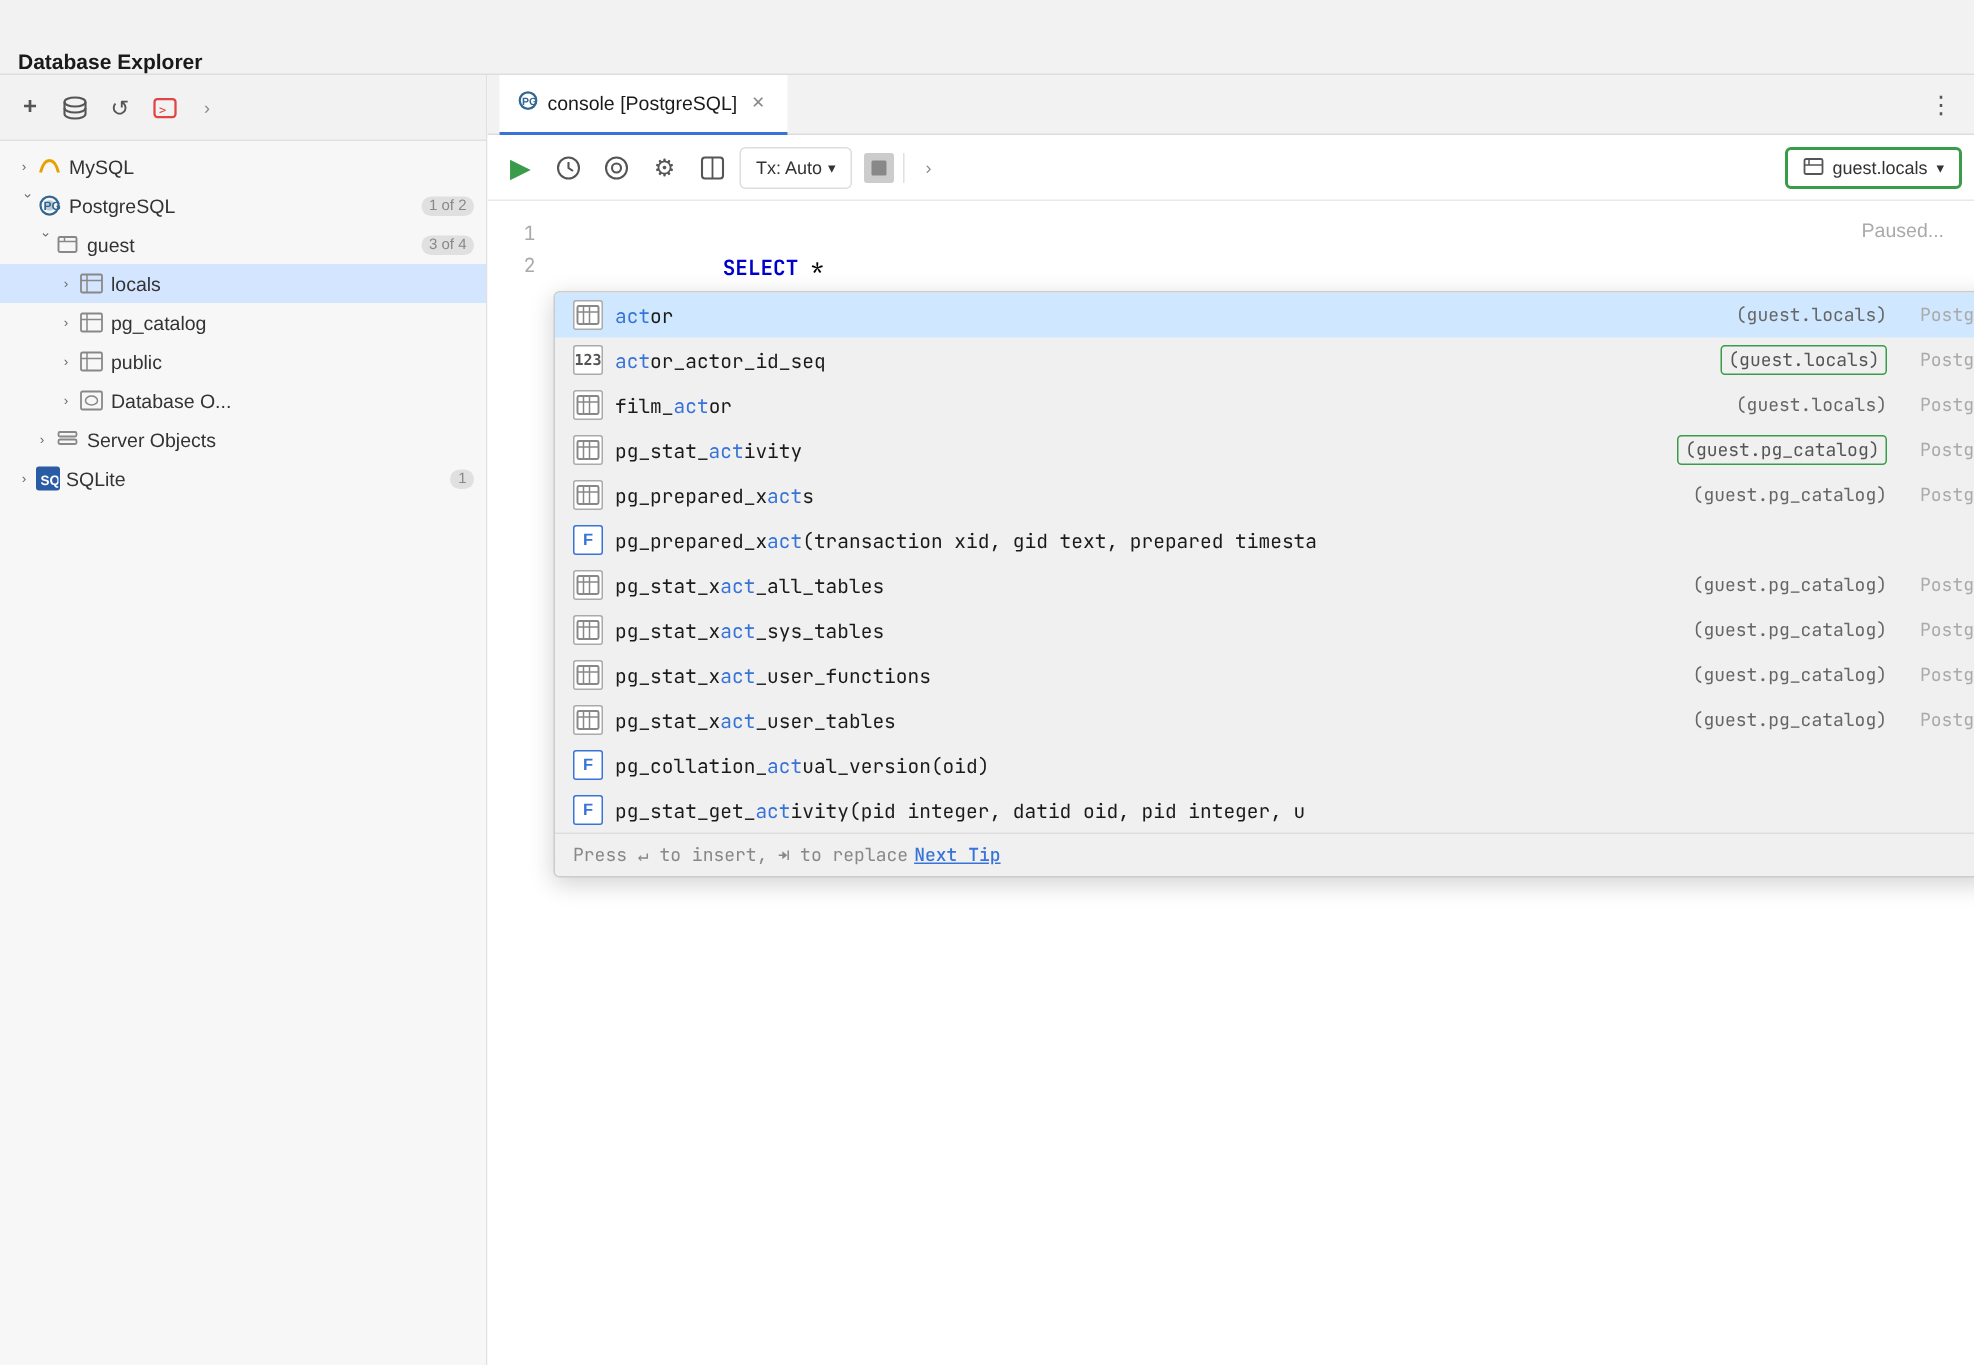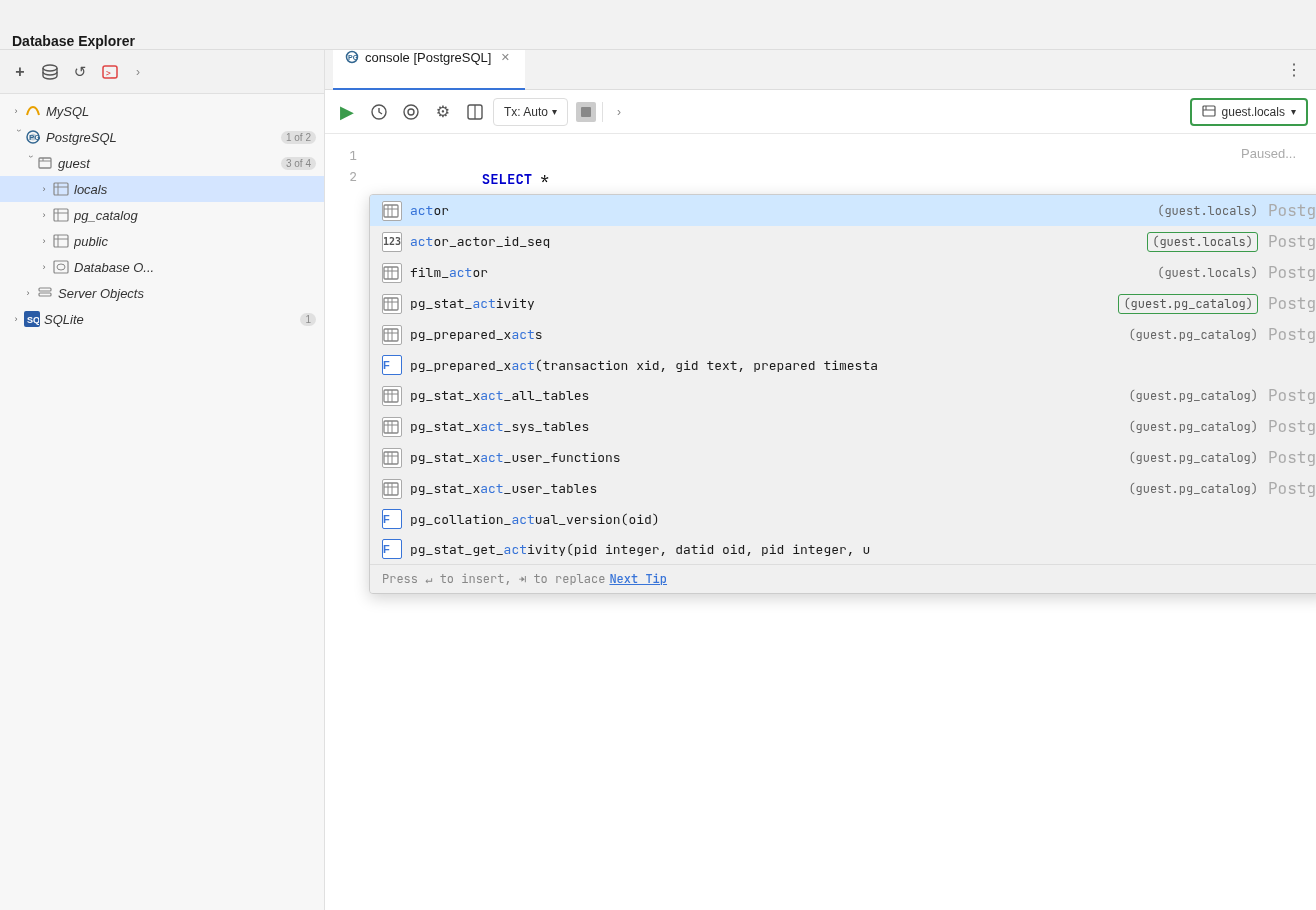--- a/index.html
+++ b/index.html
@@ -111,21 +111,20 @@
       display: inline-flex;
       align-items: center;
       justify-content: center;
       margin-right: 4px;
       flex-shrink: 0;
     }
     .tree-item .item-label {
       flex: 1;
       overflow: hidden;
       text-overflow: ellipsis;
-      font-style: italic;
     }
     .badge {
       font-size: 10px;
       color: #888;
       margin-left: 20px;
       background: #e0e0e0;
       border-radius: 8px;
       padding: 1px 5px;
     }
 
@@ -146,21 +145,21 @@
       display: flex;
       align-items: center;
       background: #f2f2f2;
       border-bottom: 1px solid #ddd;
       height: 40px;
       padding: 0 8px;
       gap: 0;
     }
     .tab {
       display: flex;
-      align-items: flex-start;
+      align-items: center;
       padding: 0 12px;
       height: 40px;
       font-size: 13px;
       color: #333;
       cursor: pointer;
       border-bottom: 2px solid transparent;
       gap: 6px;
       white-space: nowrap;
     }
     .tab.active {
@@ -359,20 +358,21 @@
       border-bottom: none;
       min-height: 30px;
     }
     .autocomplete-item.selected { background: #d0e8ff; }
 
     .ac-icon {
       width: 20px;
       height: 20px;
       display: flex;
       align-items: center;
+      justify-content: center;
       flex-shrink: 0;
       font-size: 11px;
       border: 1px solid #aaa;
       border-radius: 2px;
       color: #555;
       background: #fff;
     }
     .ac-icon.table-icon { background: #fff; border-color: #aaa; }
     .ac-icon.seq-icon { background: #fff; border-color: #aaa; color: #555; font-size: 10px; }
     .ac-icon.fn-icon { background: #fff; border-color: #3874d8; color: #3874d8; font-weight: bold; font-size: 11px; }
@@ -388,21 +388,21 @@
       margin-left: 4px;
     }
     .ac-schema.highlighted {
       border: 1.5px solid #3a9b4b;
       border-radius: 3px;
       padding: 1px 4px;
       color: #555;
     }
     .ac-source {
       color: #aaa;
-      font-size: 16px;
+      font-size: 12px;
       margin-left: auto;
       min-width: 50px;
       text-align: right;
     }
 
     .autocomplete-footer {
       display: flex;
       align-items: center;
       padding: 6px 12px;
       border-top: 1px solid #ddd;

